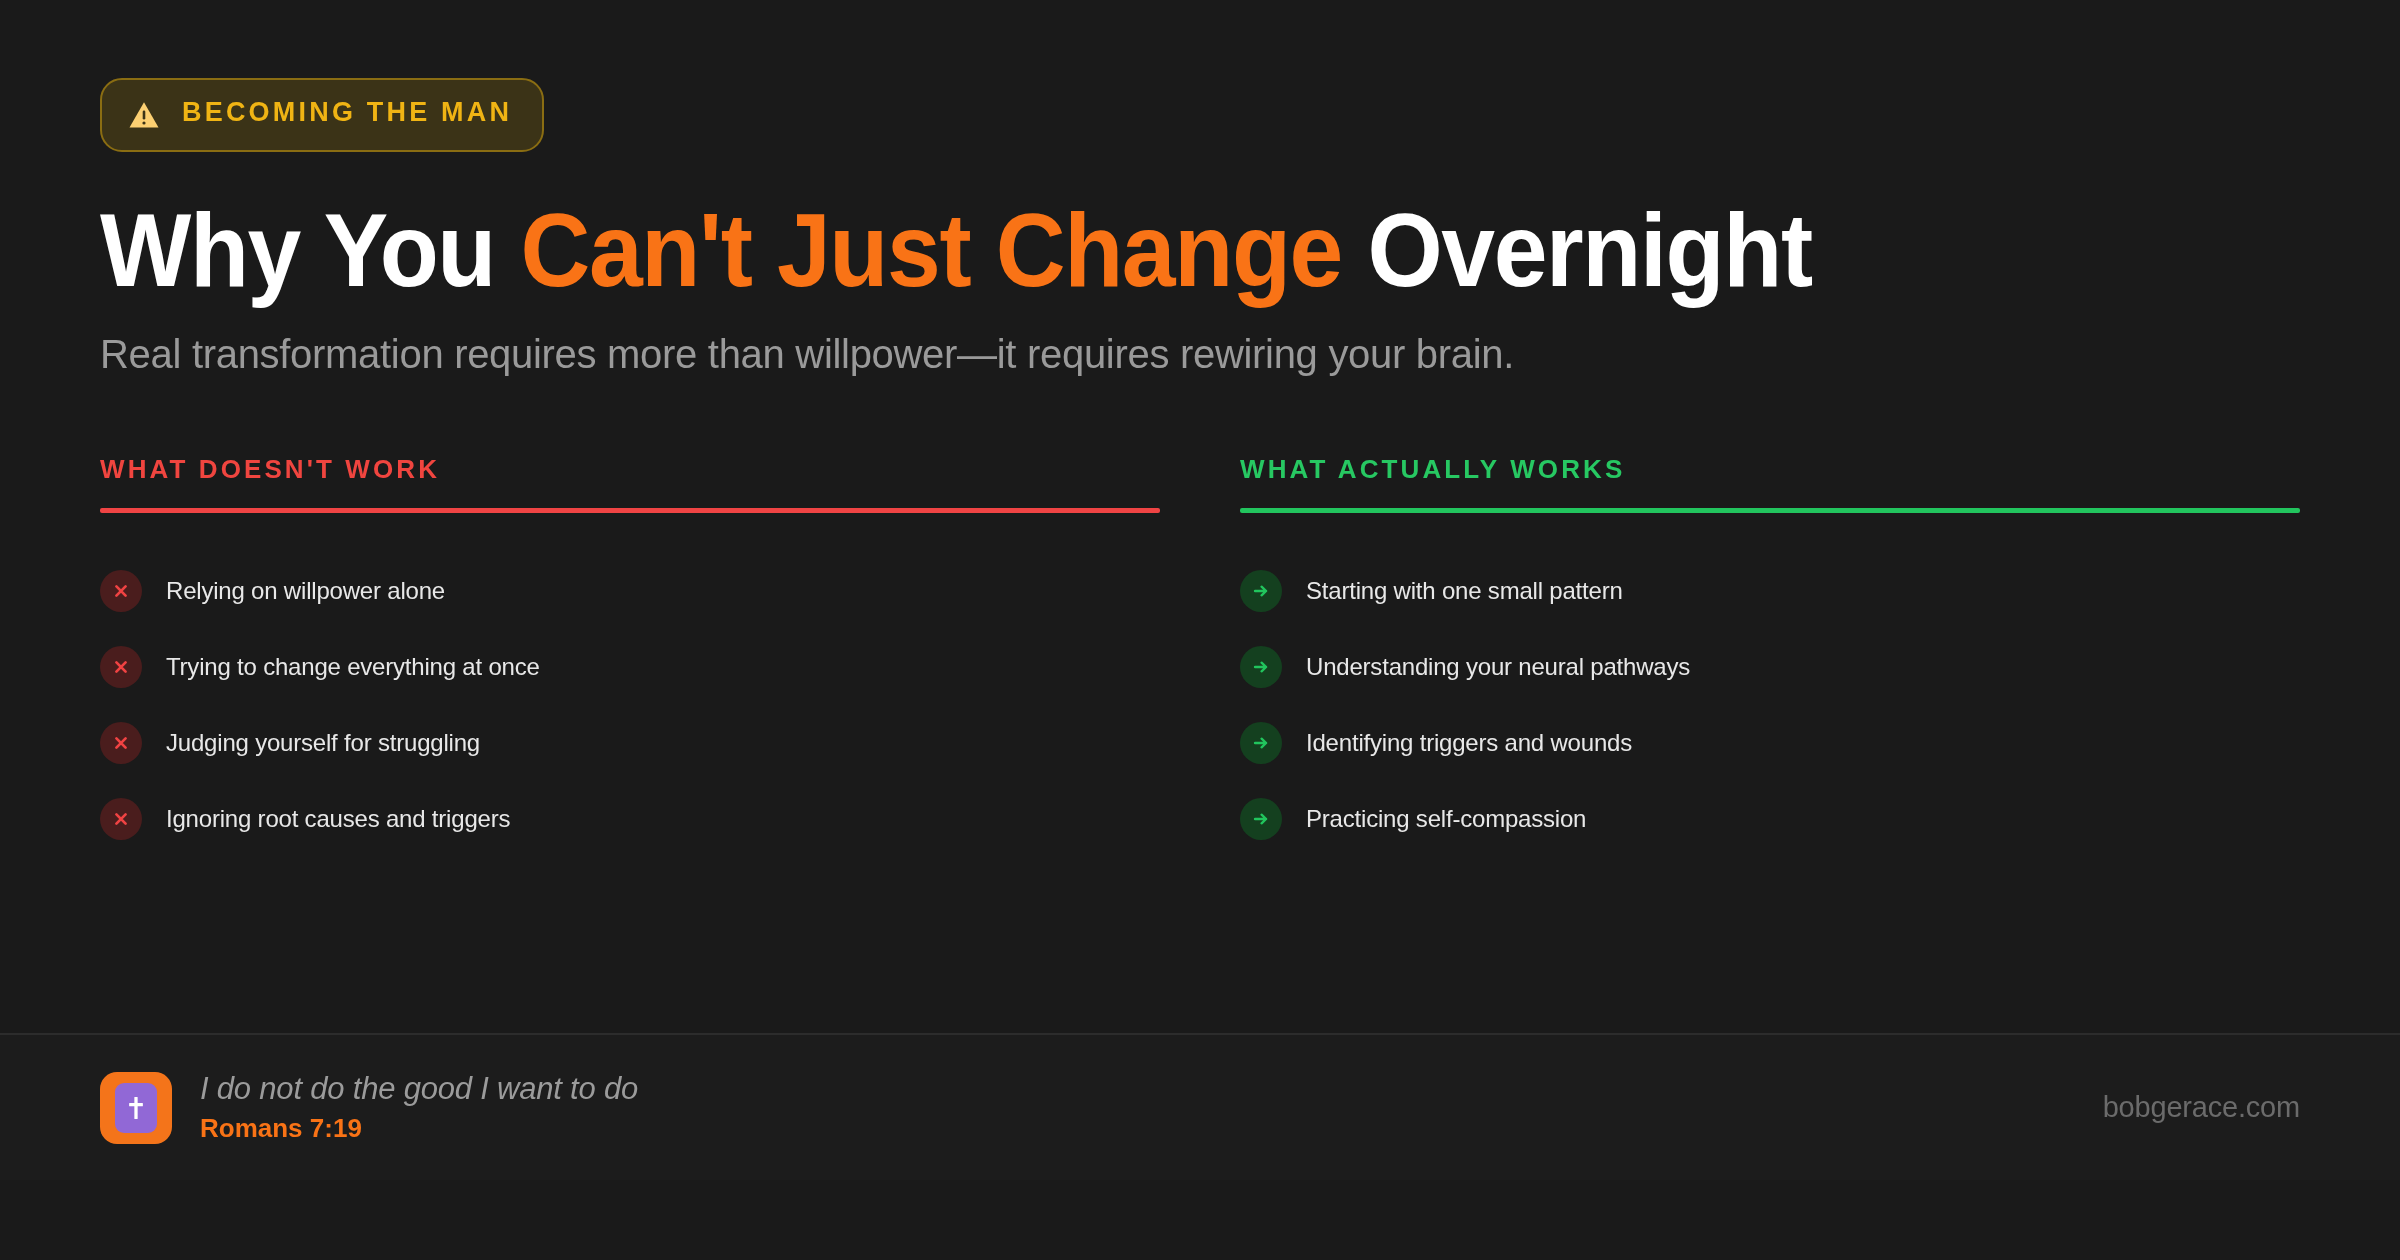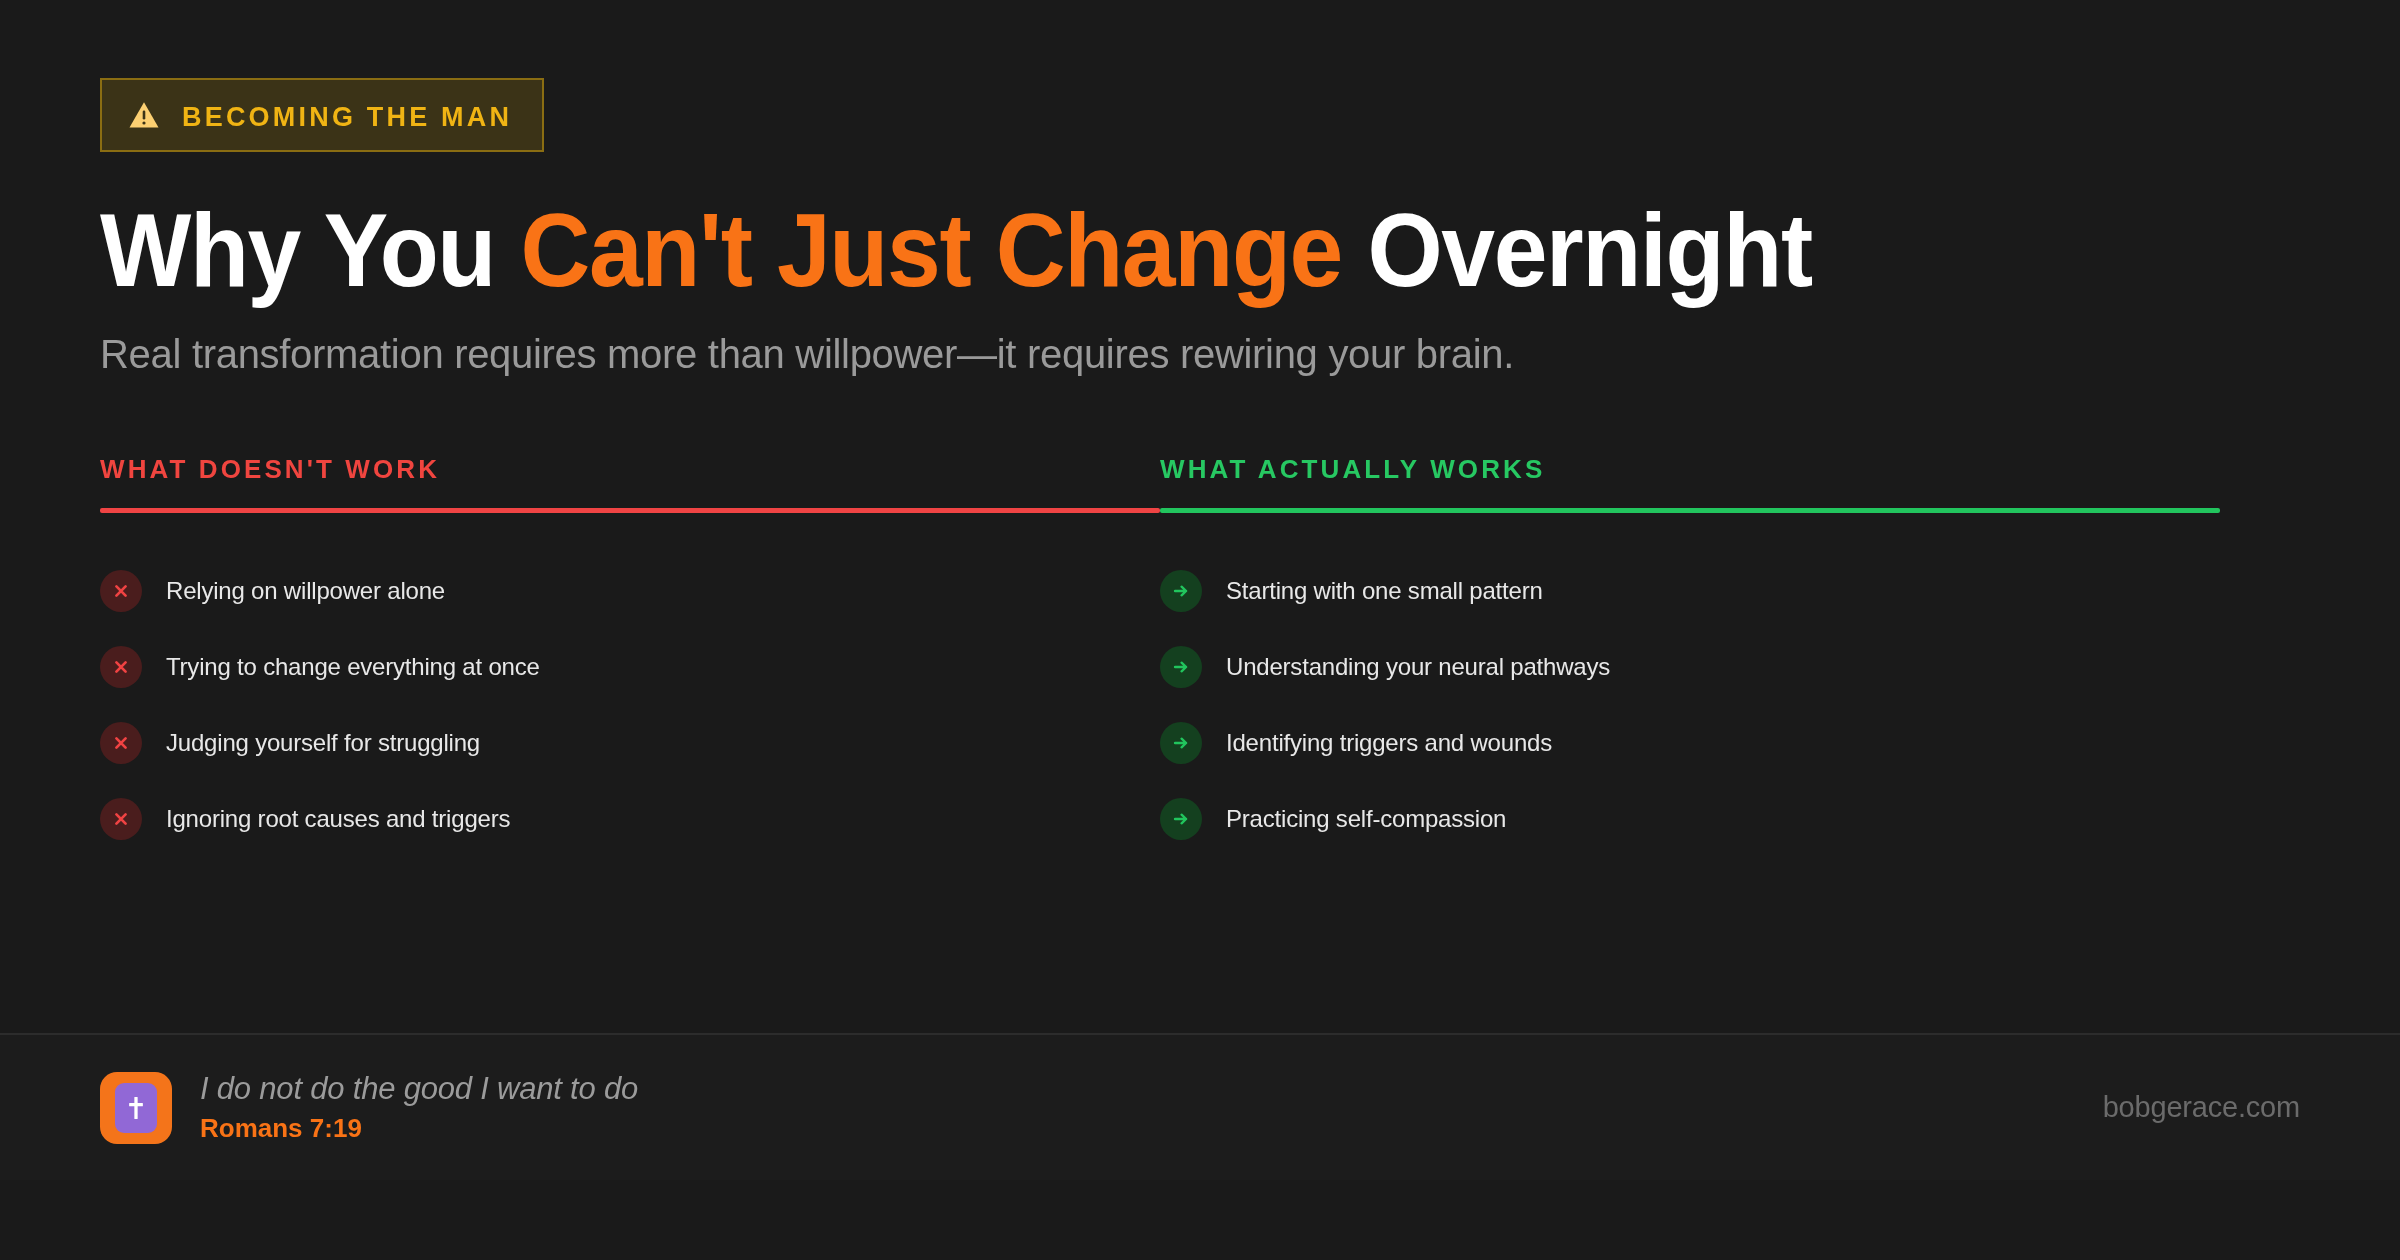--- a/index.html
+++ b/index.html
@@ -25,26 +25,26 @@
     left: 0; top: 0;
     width: 2400px;
     height: 1033px;
     padding: 0 100px;
     box-sizing: border-box;
   }
 
   
   .badge {
     display: inline-flex;
-    align-items: flex-end;
+    align-items: flex-start;
     gap: 22px;
     margin-top: 78px;
     padding: 19px 30px 19px 26px;
     border: 2px solid #8a6d12;
-    border-radius: 0;
+    border-radius: 22px;
     background: #3b3317;
     box-sizing: border-box;
   }
   .badge-icon {
     display: block;
     width: 32px;
     height: 32px;
     flex: 0 0 auto;
   }
   .badge-label {
@@ -76,20 +76,21 @@
     font-weight: normal;
     line-height: 1.3;
     color: #9a9a9a;
     letter-spacing: -0.3px;
   }
 
   
   .columns {
     display: flex;
     margin-top: 76px;
+    gap: 80px;
   }
   .column { width: 1060px; flex: 0 0 1060px; }
 
   .col-head {
     font-size: 26px;
     font-weight: bold;
     letter-spacing: 3.1px;
     line-height: 1;
     margin: 0 0 26px 0;
   }

